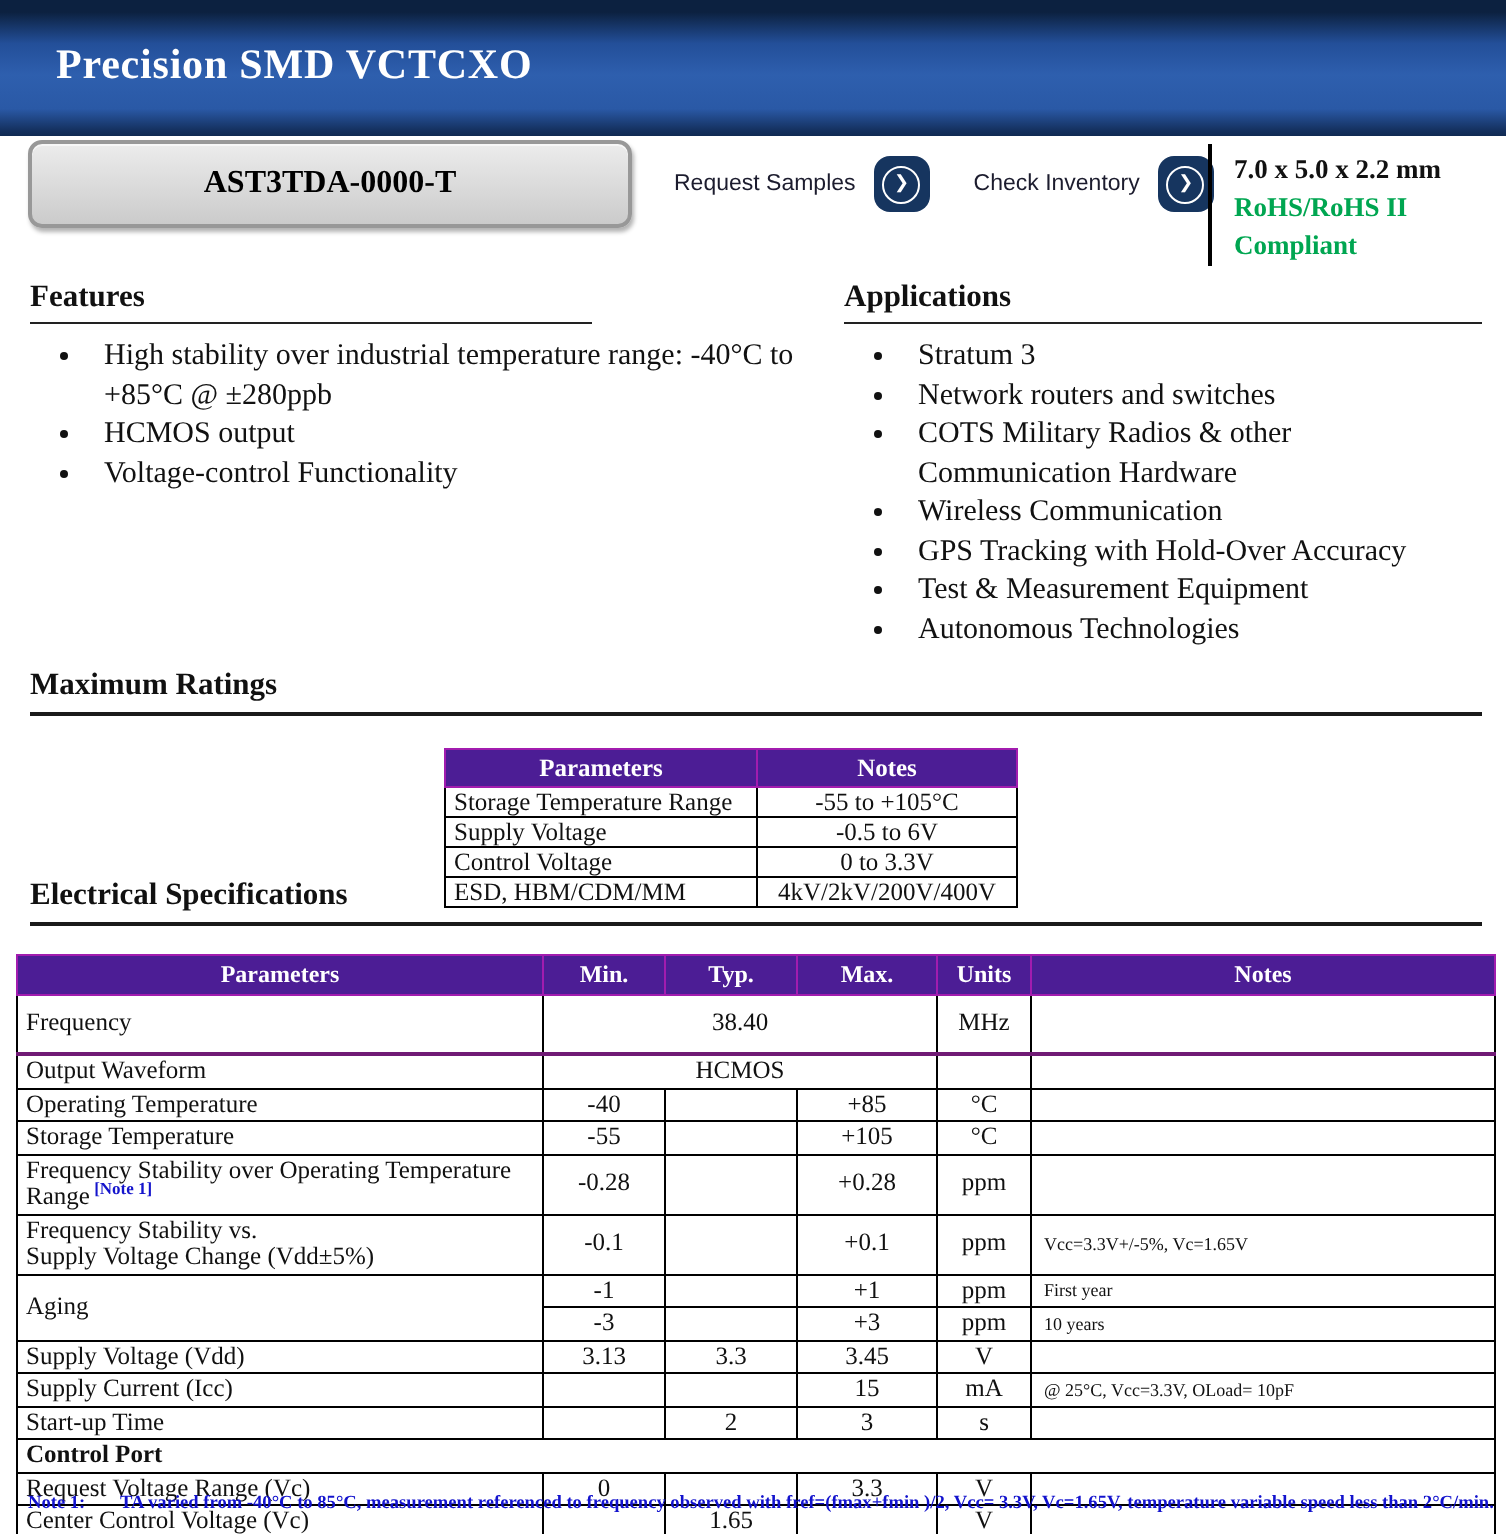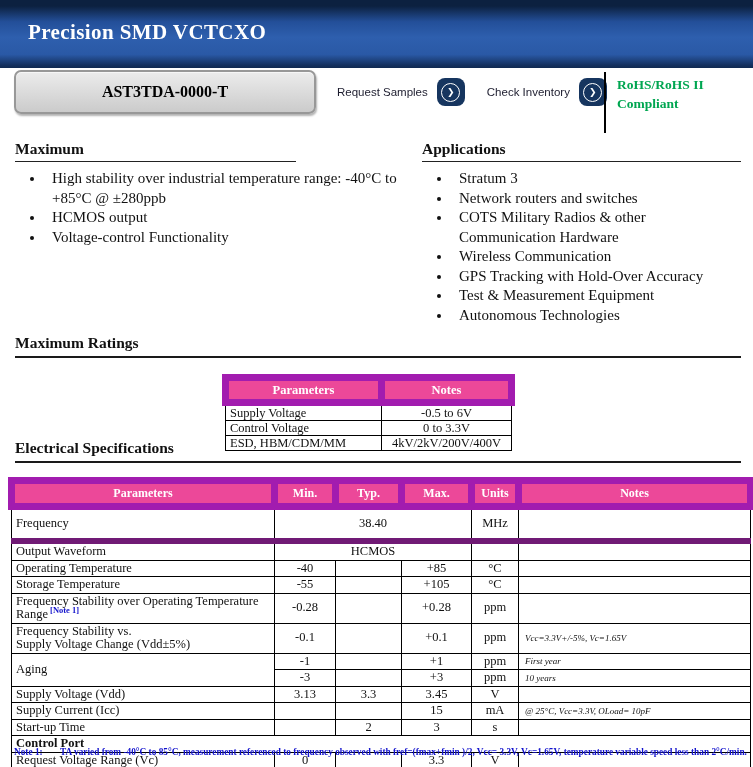--- a/index.html
+++ b/index.html
@@ -50,35 +50,35 @@
   .bullets li{padding-left:7px;}
 
   
   .section-head{position:absolute;left:15px;width:726px;margin:0;font-size:15.5px;
     font-weight:bold;padding-bottom:4px;border-bottom:2.2px solid #1a1a1a;}
   #mr-head{top:334px;}
   #es-head{top:439px;font-family:Liberation Serif, serif;}
 
   
   table{border-collapse:collapse;}
-  th{background:#ec4899;color:#fff;font-weight:bold;border:7px solid #a21caf;padding:1px 2px;}
+  th{background:#4c1d95;color:#fff;font-weight:bold;border:1px solid #a21caf;padding:1px 2px;}
   td{border:1px solid #000;padding:0 4px;}
 
   .max-table{position:absolute;top:374px;left:222px;width:286px;font-size:12.5px;table-layout:fixed;}
   .max-table th{font-size:12.5px;height:16px;}
   .max-table td{height:14px;line-height:14px;}
   .max-table td.val{text-align:center;}
 
   .spec-table{position:absolute;top:477px;left:8px;width:739px;font-size:12.5px;table-layout:fixed;}
   .spec-table th{font-size:12px;height:17px;}
   .spec-table td{line-height:13.5px;padding:1px 4px;}
   .spec-table td.param{text-align:left;white-space:pre-line;}
   .spec-table td.val{text-align:center;}
-  .spec-table td.notes{text-align:left;font-size:9px;padding-left:6px;line-height:10px;font-style:italic;}
-  .spec-table tr.tall td{height:26px;border-bottom:6px solid #701a75;}
+  .spec-table td.notes{text-align:left;font-size:9px;padding-left:6px;line-height:10px;}
+  .spec-table tr.tall td{height:26px;border-bottom:2px solid #701a75;}
   .spec-table td.section{font-weight:bold;}
   .noteref{color:#1414cc;font-size:8.5px;font-weight:bold;vertical-align:super;line-height:0;}
 
   
   .footnotes{position:absolute;top:747px;left:14px;width:737px;color:#1313cd;
     font-weight:bold;font-size:9.3px;line-height:10.5px;}
   .note-line{display:flex;white-space:nowrap;}
   .note-label{width:46px;flex:none;}
 </style>
 </head>
@@ -102,26 +102,27 @@
     <span class="gap"></span>
     <span class="action-label">Check Inventory</span>
     <button class="nav-btn">
       <span class="nav-circle">❯</span>
     </button>
   </div>
 
 
   <div class="spec-divider"></div>
   <div class="spec-block">
+    <div>7.0 x 5.0 x 2.2 mm</div>
     <div class="green">RoHS/RoHS II Compliant</div>
   </div>
 
   <div class="two-col">
     <div class="col-feat">
-      <h2 class="colhead colhead-feat">Maximum</h2>
+      <h2 class="colhead colhead-feat">Features</h2>
       <ul class="bullets">
           <li>High stability over industrial temperature range: -40°C to +85°C @ ±280ppb</li>
           <li>HCMOS output</li>
           <li>Voltage-control Functionality</li>
         </ul>
     </div>
     <div class="col-app">
       <h2 class="colhead">Applications</h2>
       <ul class="bullets">
           <li>Stratum 3</li>
@@ -142,20 +143,24 @@
         <col style="width:156px">
         <col style="width:130px">
       </colgroup>
     <thead>
       <tr>
         <th>Parameters</th>
         <th>Notes</th>
       </tr>
     </thead>
     <tbody id="mr-body">
+        <tr>
+          <td class="param">Storage Temperature Range</td>
+          <td class="val">-55 to +105°C</td>
+        </tr>
         <tr>
           <td class="param">Supply Voltage</td>
           <td class="val">-0.5 to 6V</td>
         </tr>
         <tr>
           <td class="param">Control Voltage</td>
           <td class="val">0 to 3.3V</td>
         </tr>
         <tr>
           <td class="param">ESD, HBM/CDM/MM</td>

